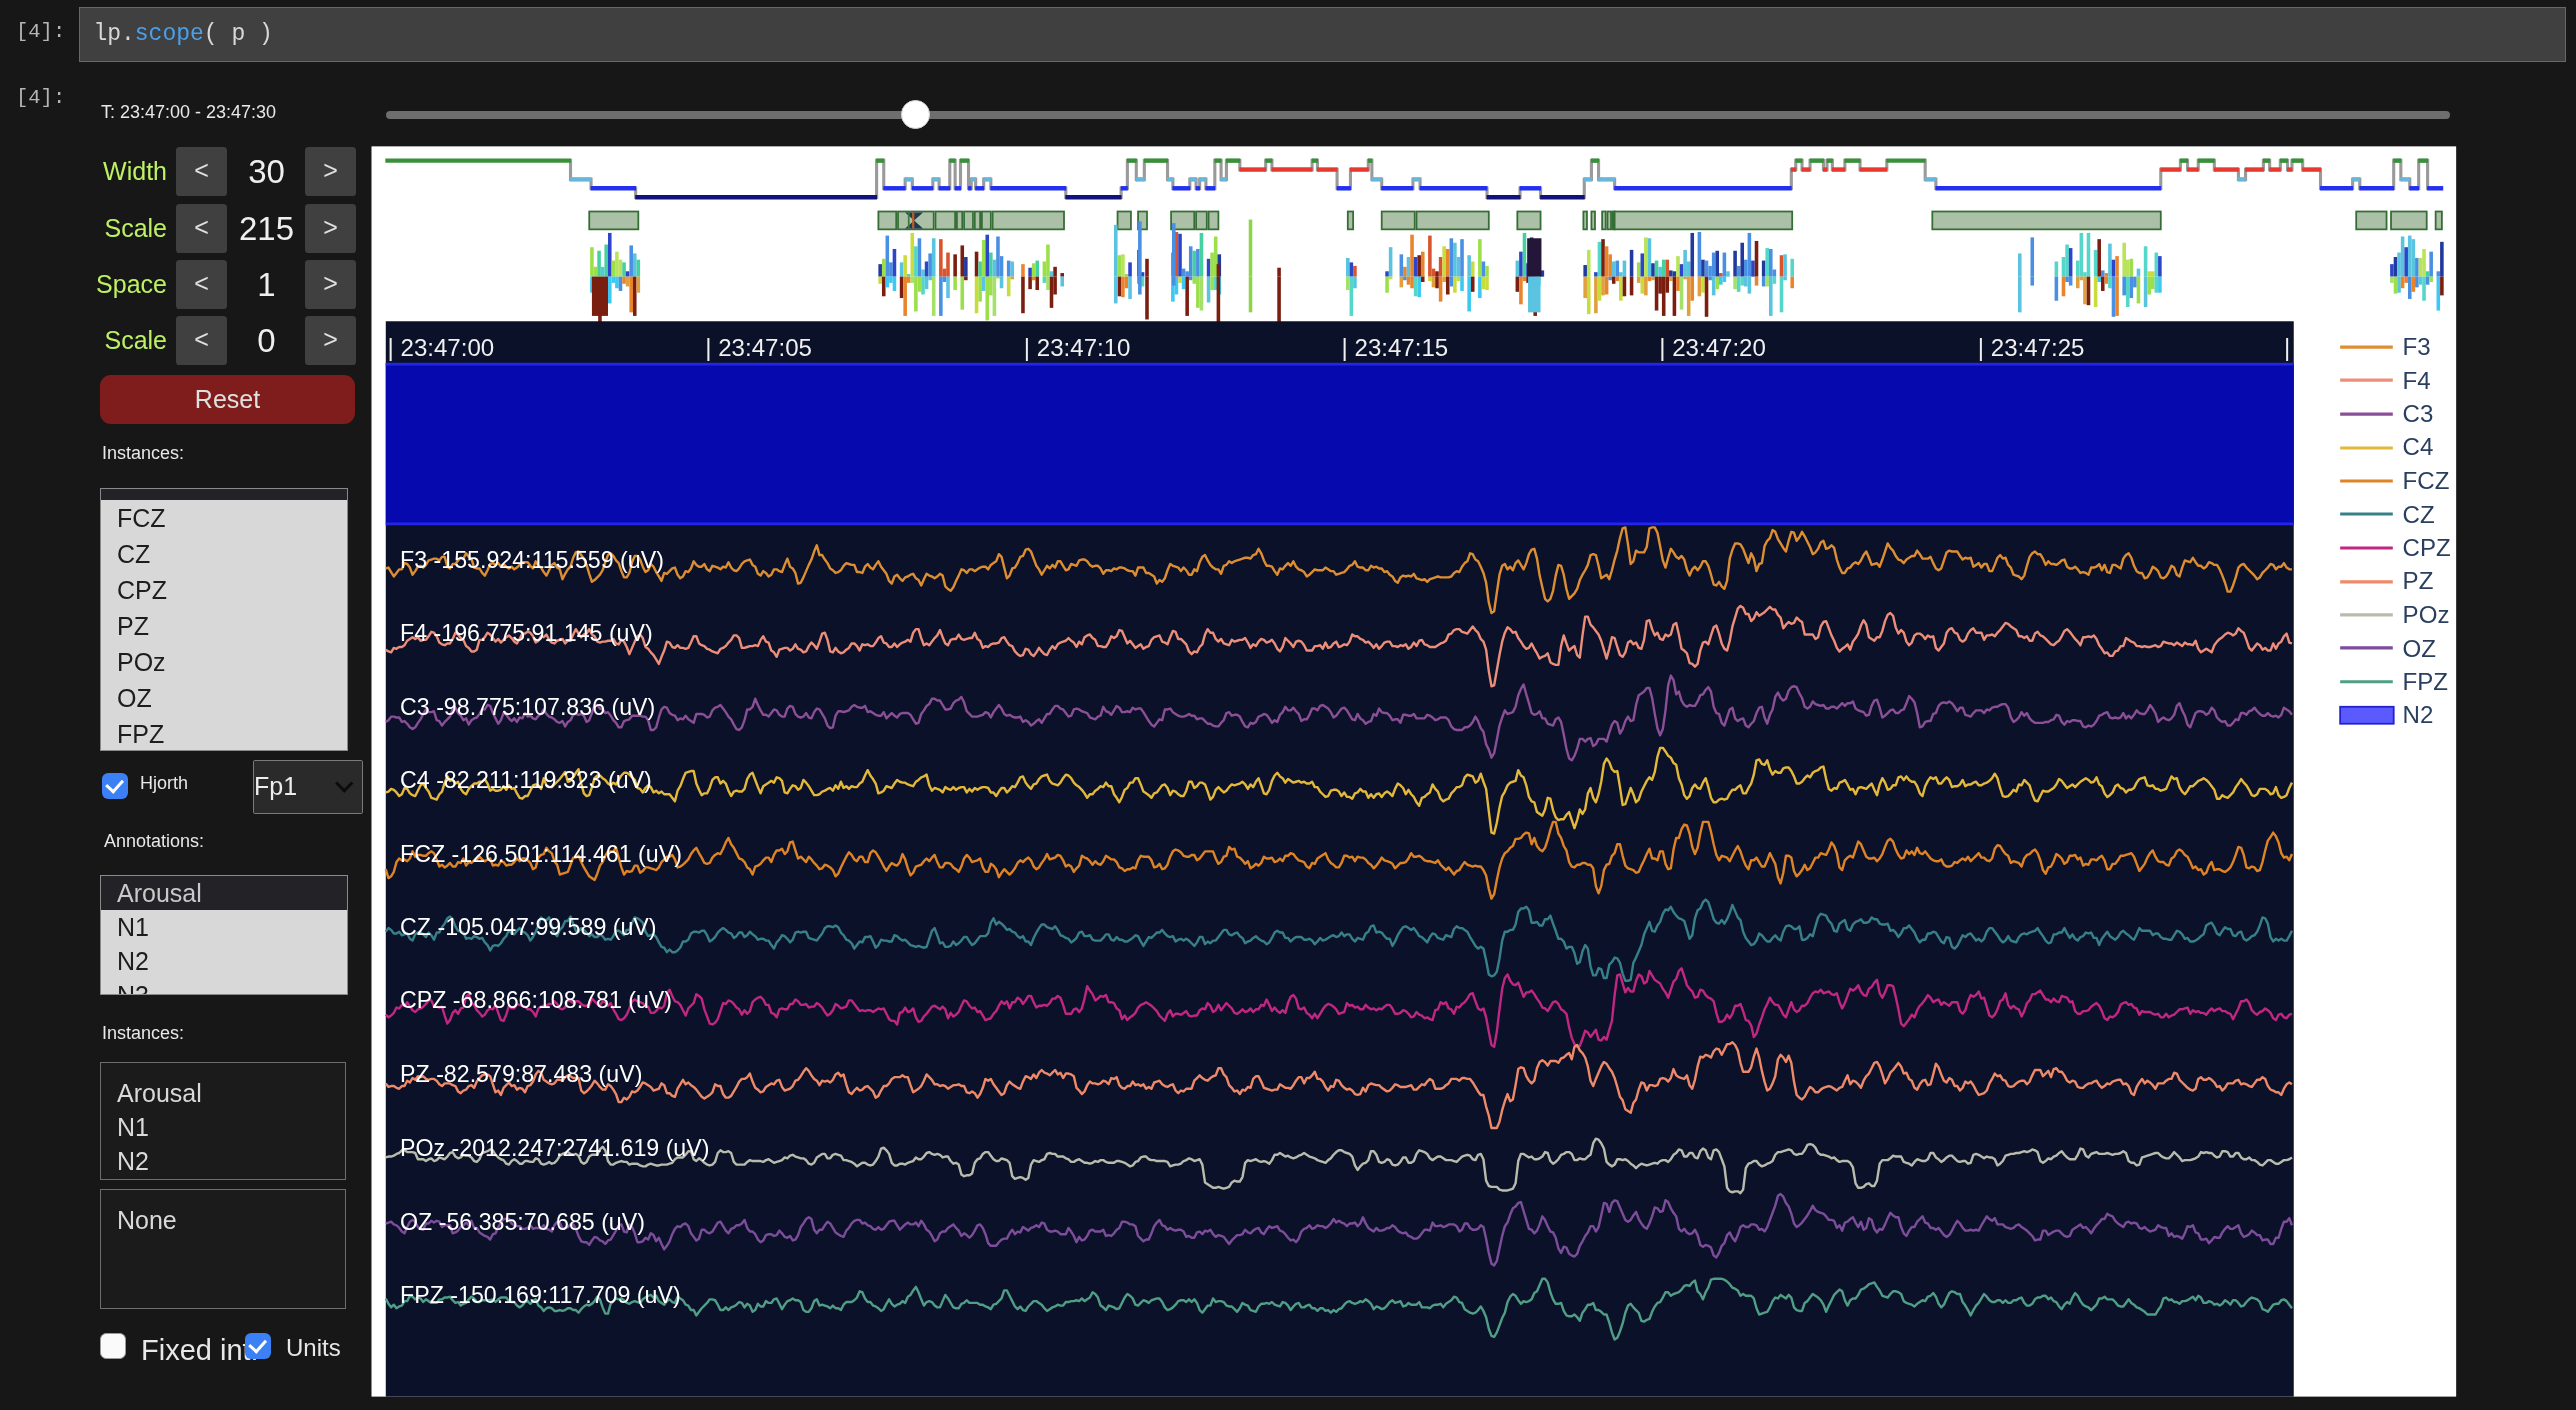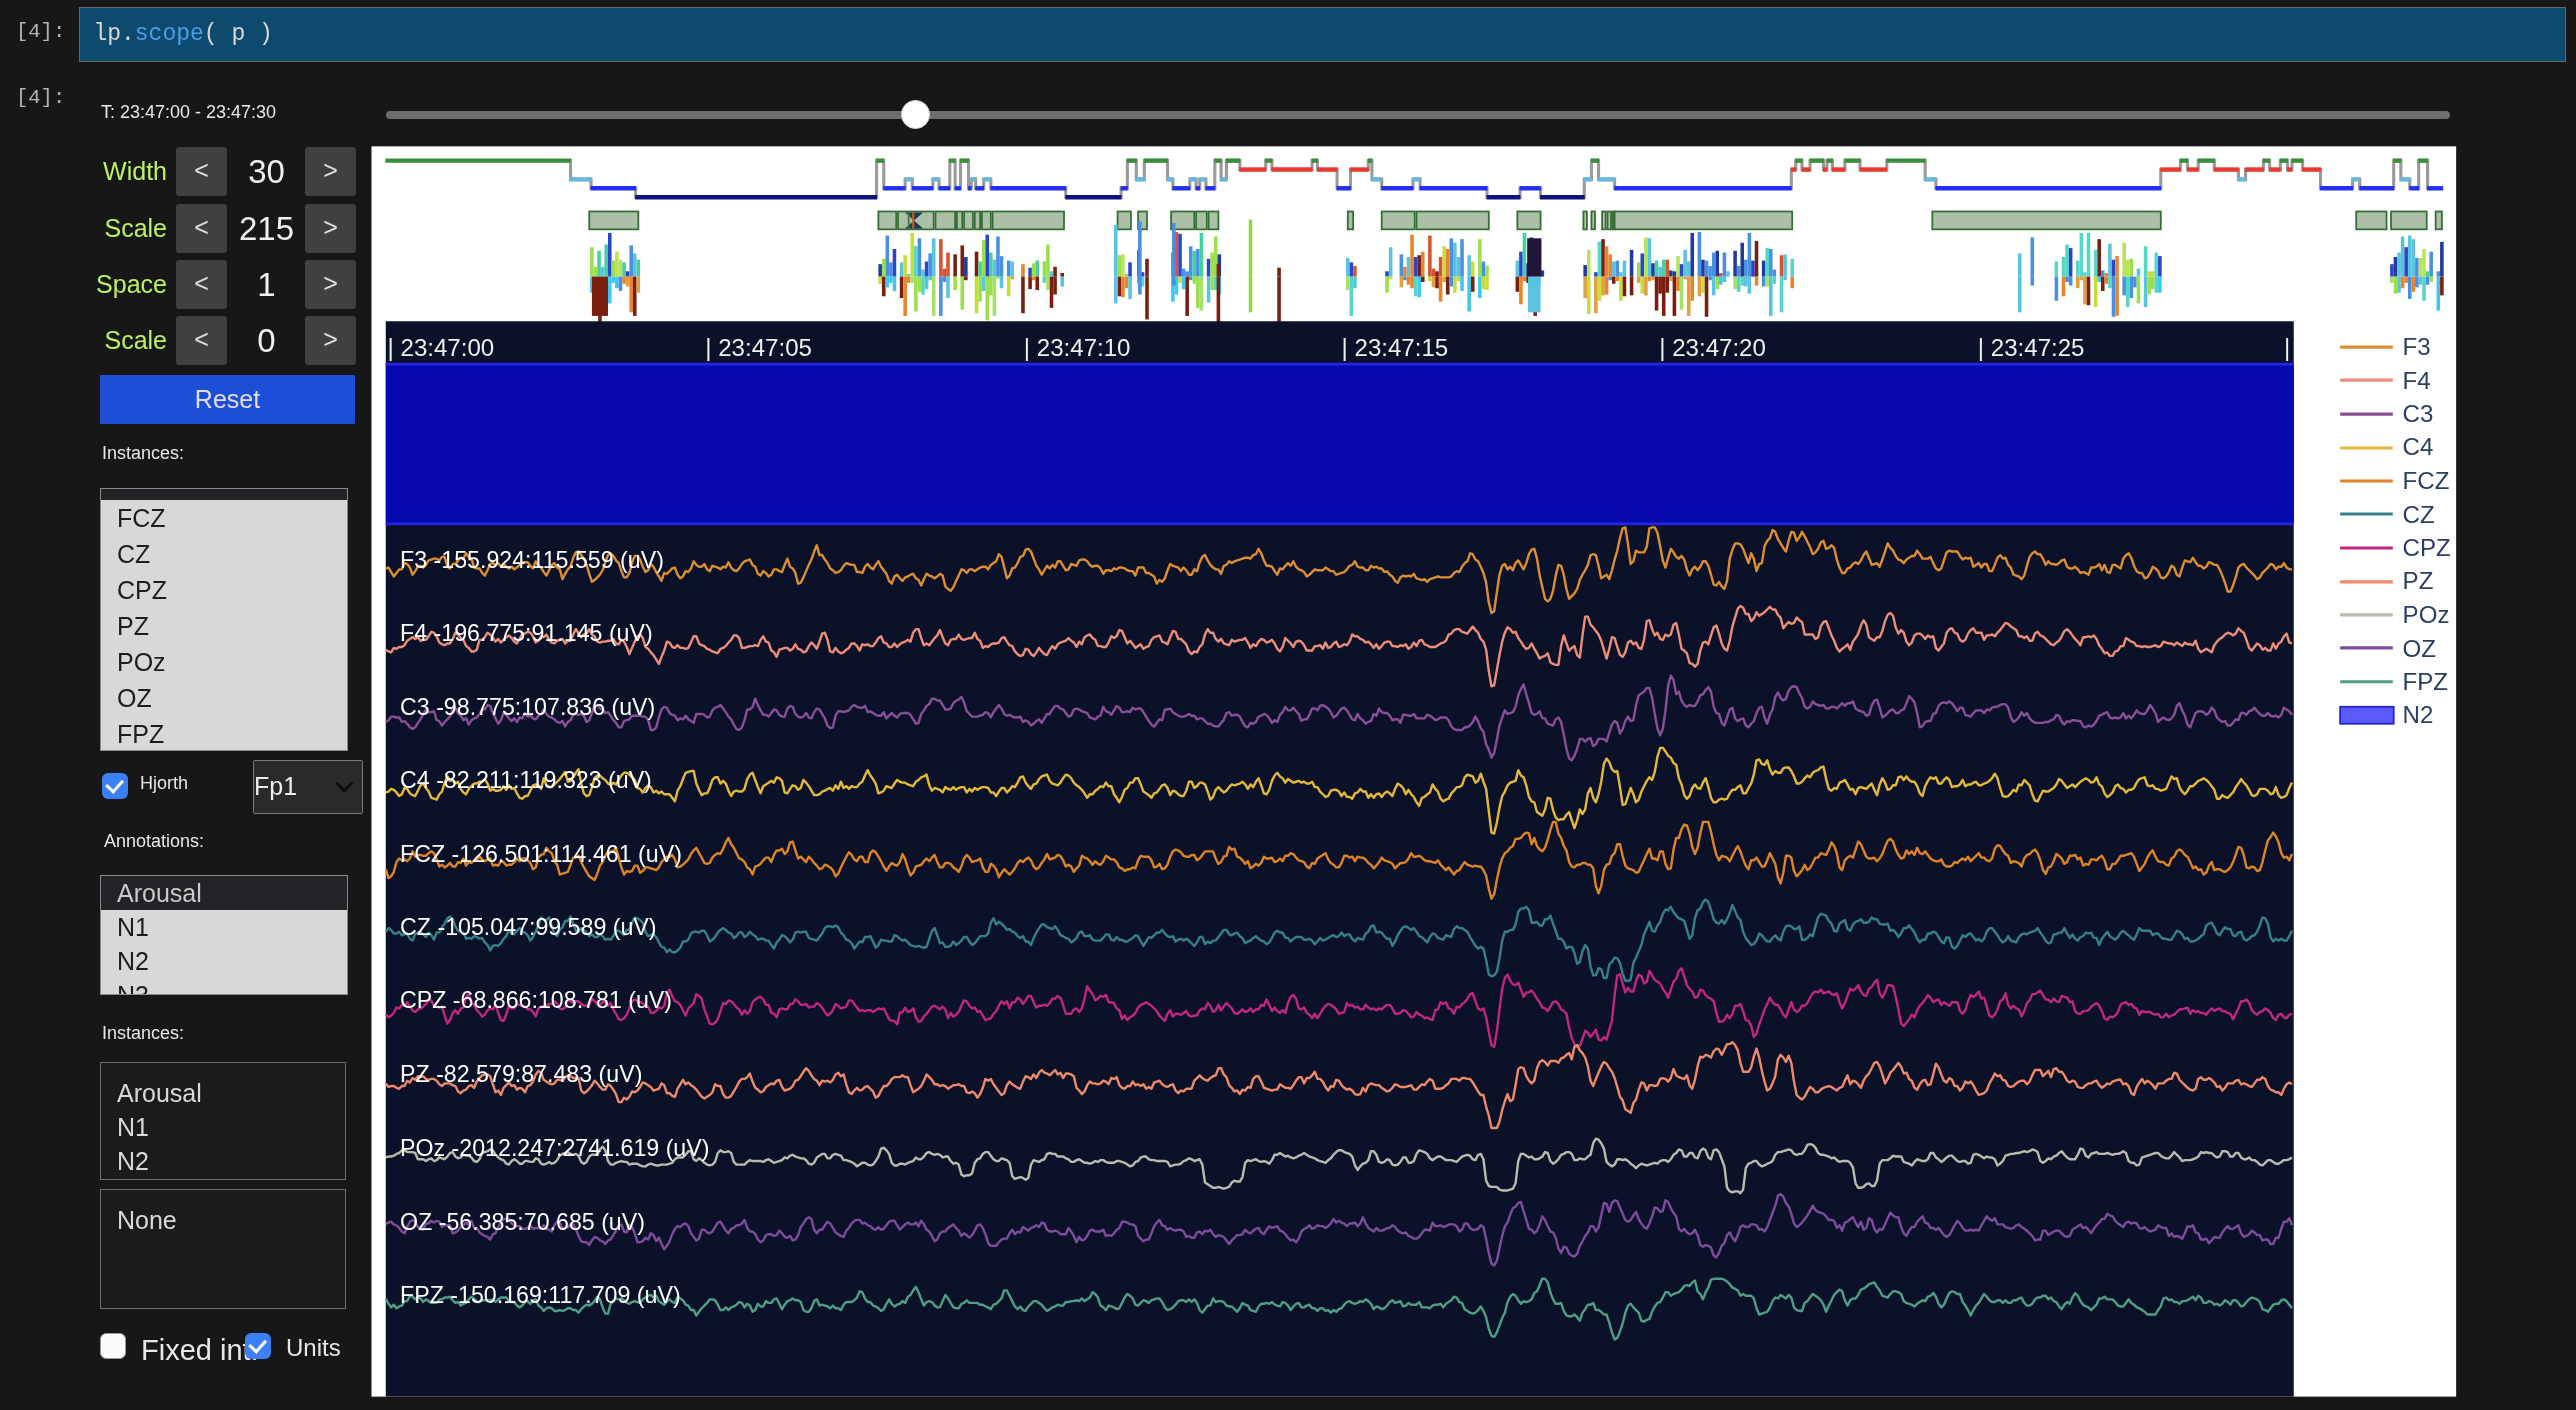--- a/index.html
+++ b/index.html
@@ -1,36 +1,36 @@
 <!DOCTYPE html>
 <html style="font-size:14.3px"><head><meta charset="utf-8">
 <style>
 * { margin:0; padding:0; box-sizing:border-box; }
 html,body { width:2576px; height:1410px; background:#171717; overflow:hidden;
   font-family:"Liberation Sans",sans-serif; }
 #root { position:relative; width:2576px; height:1410px; }
 .prompt { position:absolute; left:16px; font-family:"Liberation Mono",monospace;
   font-size:20.5px; color:#b5b5b5; letter-spacing:0px; }
 #cell { position:absolute; left:79px; top:7.1px; width:2487px; height:55px;
-  background:#0c4a6e; border:1.8px solid #686868; }
+  background:#404040; border:1.8px solid #686868; }
 #code { position:absolute; left:13.4px; top:13.4px; font-family:"Liberation Mono",monospace;
   font-size:23px; color:#d8d8d8; }
 #code .fn { color:#4d9fe8; }
 .wlab { position:absolute; color:#e8e8e8; font-size:18px; }
 .srow { position:absolute; left:0; width:371px; height:49px; }
 .slab { position:absolute; right:2576px; }
 .slab { }
 .srow .slab { position:absolute; left:0; width:167px; text-align:right; color:#bef264;
   font-size:25px; line-height:49px; }
 .sbtn { position:absolute; top:0; width:51px; height:49px; background:#404040;
   border-radius:3.6px; color:#e0e0e0; font-size:25px; text-align:center; line-height:47px; }
 .sval { position:absolute; left:227px; width:79px; text-align:center; color:#efefef;
   font-size:33px; line-height:49px; }
 #reset { position:absolute; left:100px; top:375px; width:255px; height:49px;
-  background:#1d4ed8; border-radius:1px; color:#e0e0e0; font-size:25px;
+  background:#7f1d1d; border-radius:11px; color:#e0e0e0; font-size:25px;
   text-align:center; line-height:49px; }
 .lbox { position:absolute; left:100px; width:248px; background:#d8d8d8;
   border:1.8px solid #8a8a8a; color:#1d1d1d; font-size:25px; overflow:hidden; }
 .lbox .row { height:36px; line-height:36px; padding-left:16px; white-space:nowrap; }
 .lbox .row2 { height:34px; line-height:34px; padding-left:16px; white-space:nowrap; }
 .dkbox { position:absolute; left:100px; width:246px; background:#1b1b1b;
   border:1.8px solid #6e6e6e; color:#d9d9d9; font-size:25px; overflow:hidden; }
 .dkbox .row { height:34px; line-height:34px; padding-left:16px; }
 .cb { position:absolute; width:26px; height:26px; border-radius:6.2px; }
 .cb.on { background:#3b80f5; }

